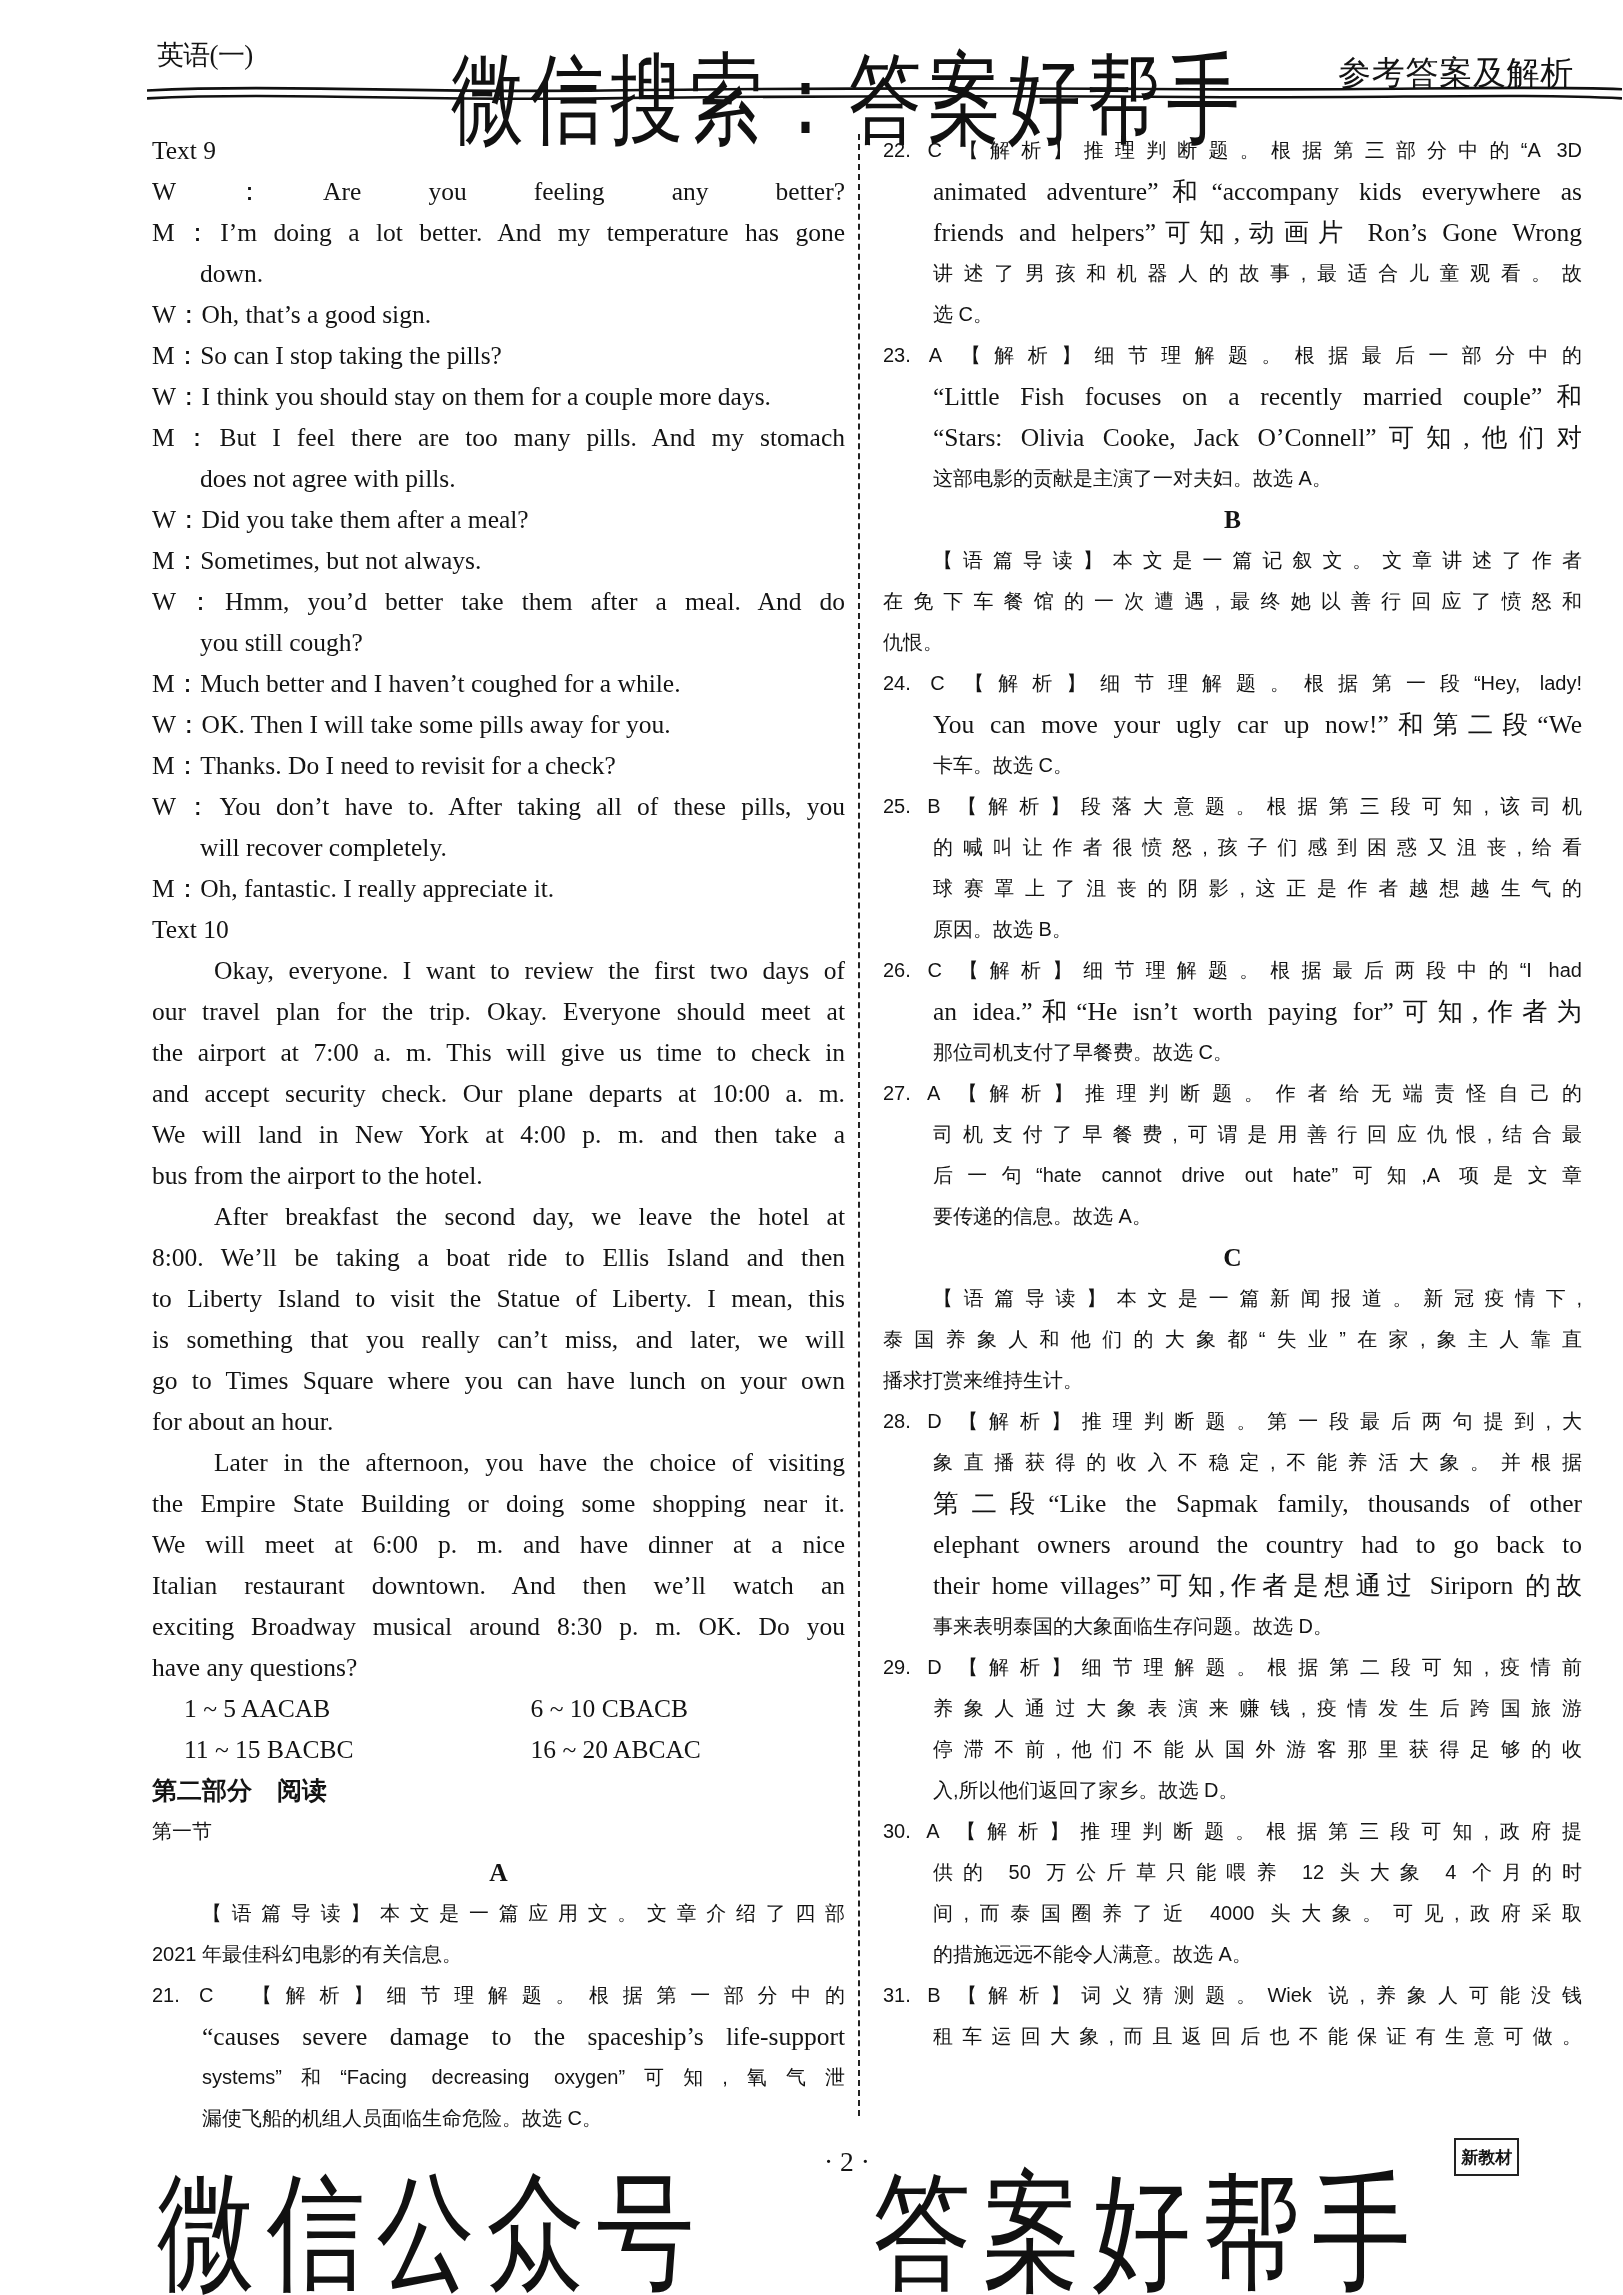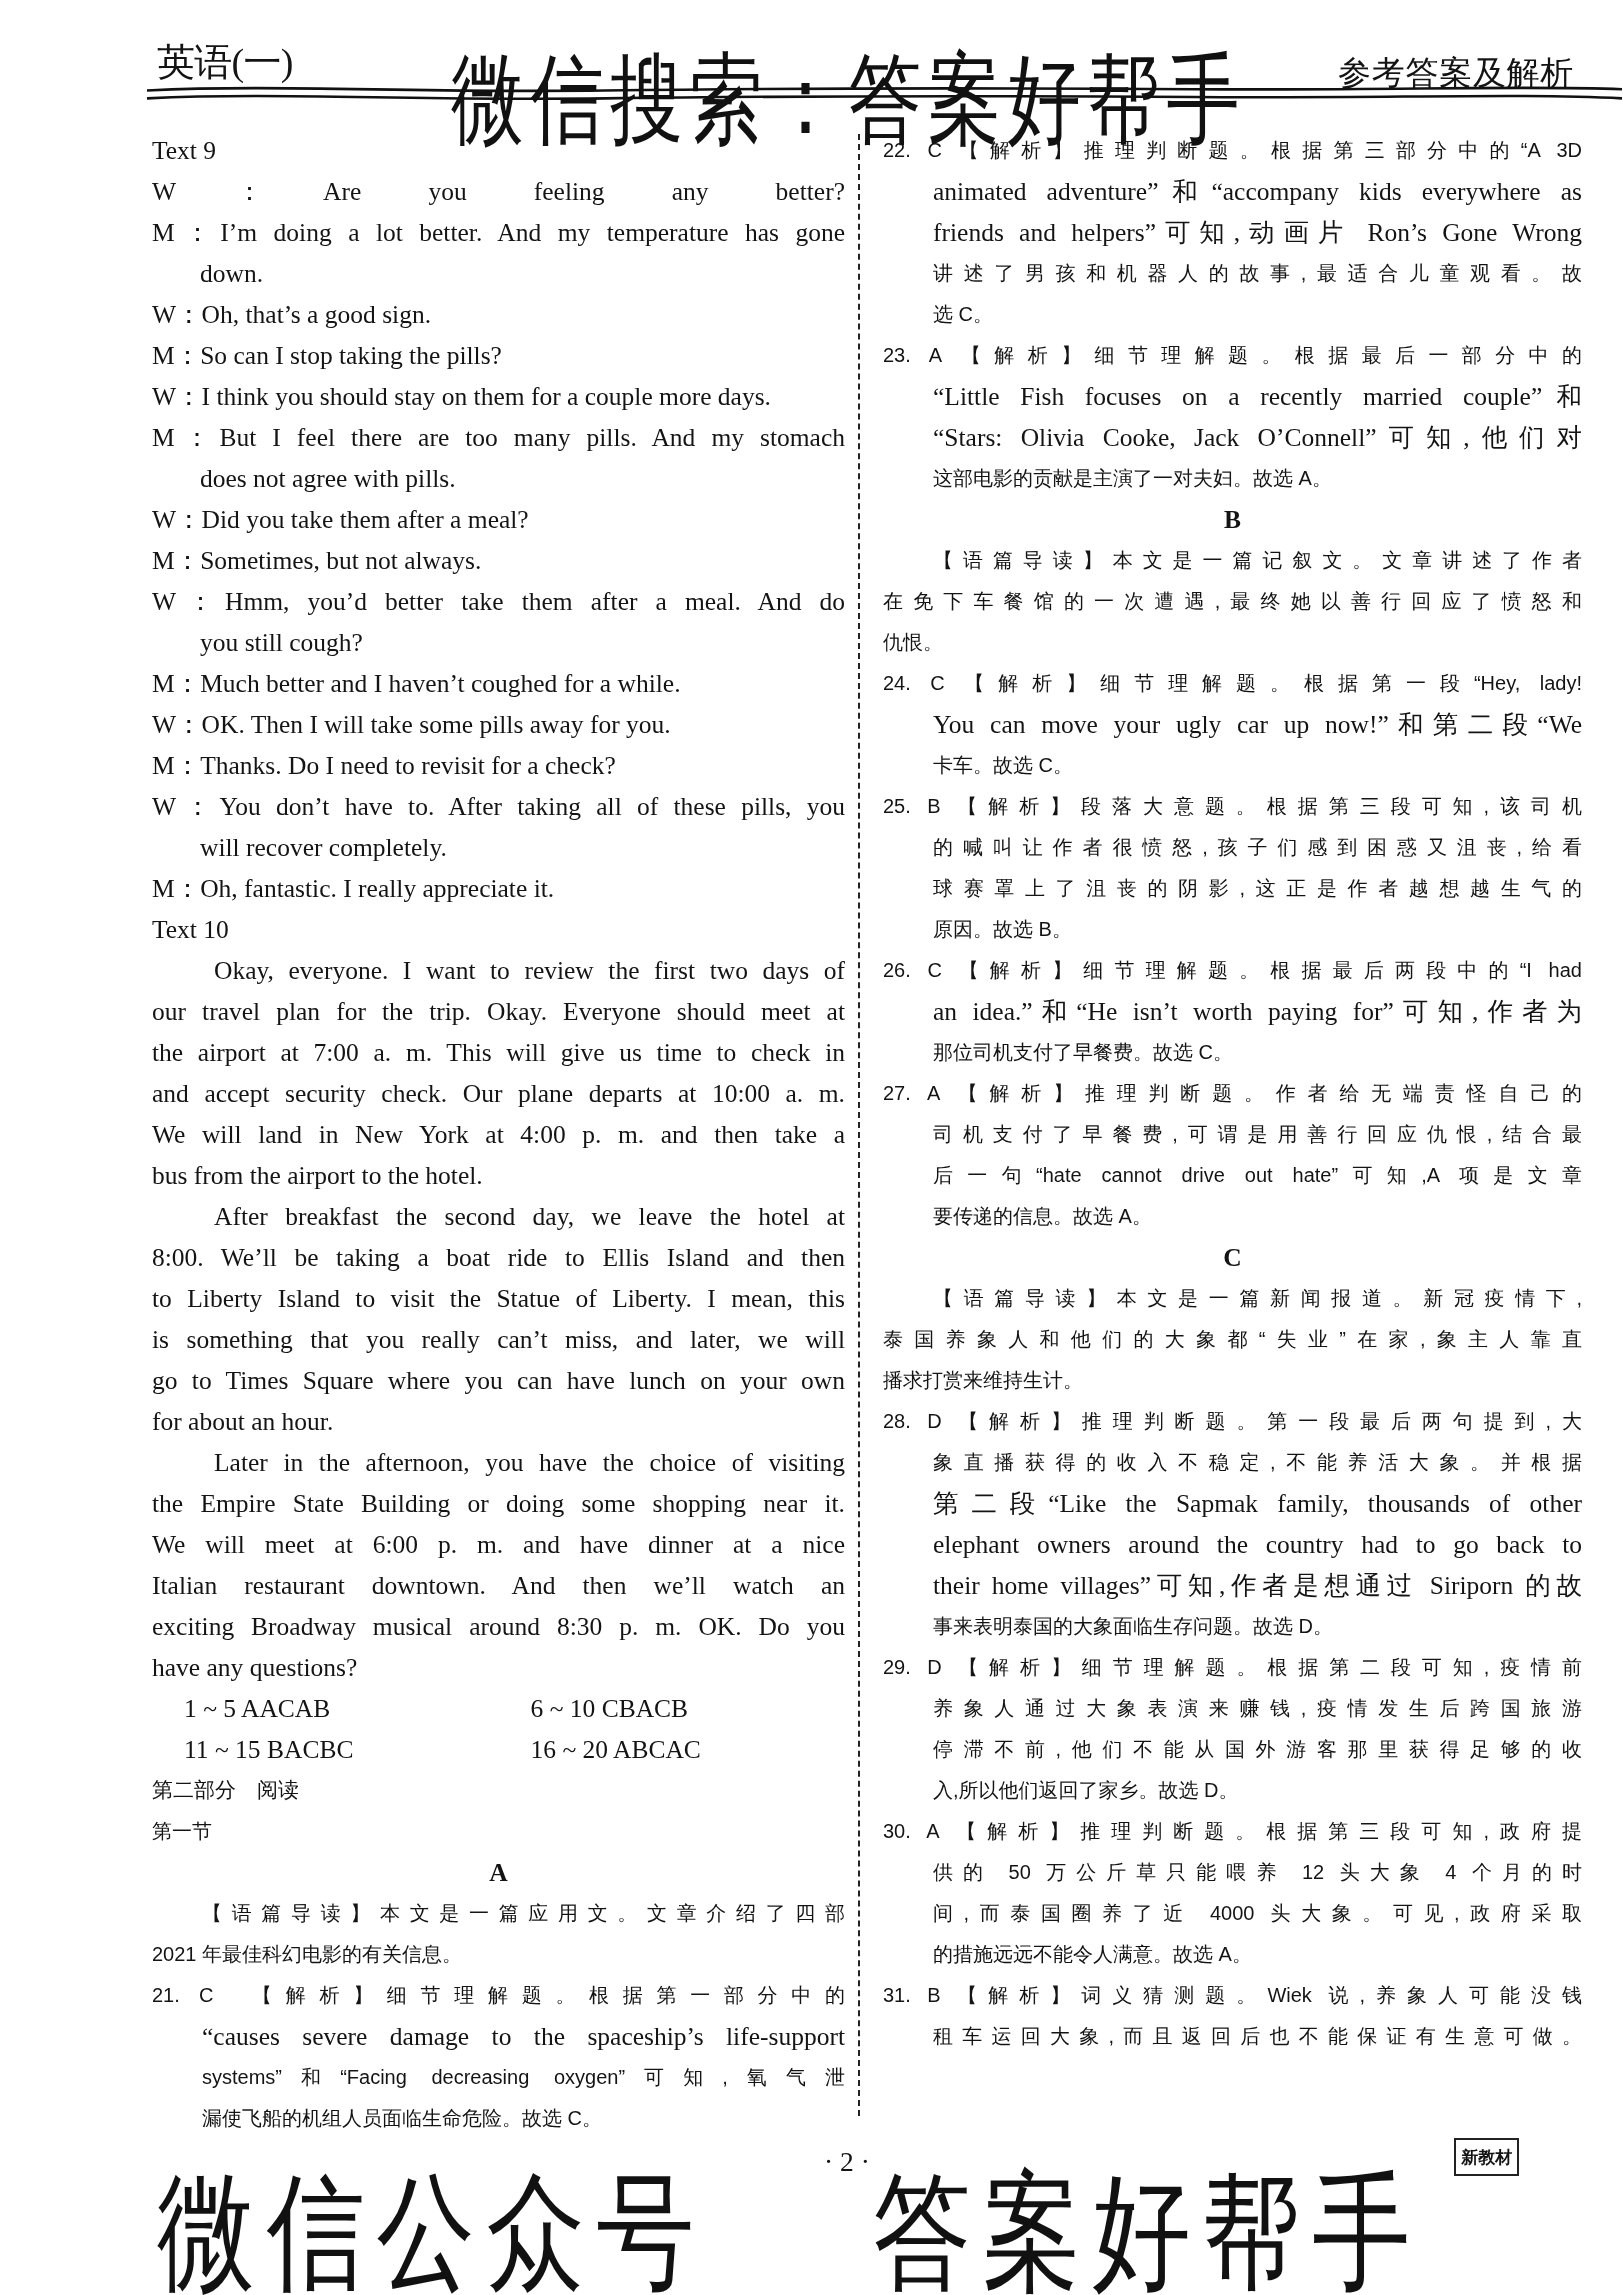--- a/index.html
+++ b/index.html
@@ -1,34 +1,34 @@
 <!DOCTYPE html>
 <html style="font-size:10.5px"><head>
 <meta charset="utf-8">
 <style>
   html, body { margin: 0; padding: 0; background: #ffffff; }
   body {
     width: 1623px; height: 2295px; position: relative; overflow: hidden;
     font-family: "Liberation Serif", "DejaVu Serif", serif; color: #141414;
   }
-  .hdr-left { position: absolute; left: 157px; top: 37px; font-size: 38px; letter-spacing: -0.7px; }
+  .hdr-left { position: absolute; left: 157px; top: 37px; font-size: 27px; letter-spacing: -0.7px; }
   .hdr-right { position: absolute; right: 49px; top: 37px; font-size: 33px; letter-spacing: 0.7px; margin-top: 14px; }
   .hdr-wm { position: absolute; left: 451px; top: 34px; font-size: 73px; font-family: "DejaVu Sans", sans-serif; font-weight: 300; letter-spacing: 6.5px; color: #111; transform: scaleY(1.35); transform-origin: top left; }
   .hdr-lines { position: absolute; left: 147px; top: 84px; width: 1475px; height: 19.6px; }
   .divider { position: absolute; left: 858px; top: 134px; height: 1982px; border-left: 2px dashed #222; }
   .col { position: absolute; top: 130px; font-size: 25.5px; line-height: 41px; }
   .col-left { left: 152px; width: 693px; }
   .col-right { left: 883px; width: 699px; }
   .ln { display: block; white-space: nowrap; text-align: justify; text-align-last: justify; }
   .ln.last { text-align-last: left; }
   .ind1 { padding-left: 48px; }
   .indP { padding-left: 62px; }
   .indQ { padding-left: 50px; }
   .center { text-align: center; text-align-last: center; font-weight: bold; }
-  .bold { font-weight: normal; font-family: "DejaVu Sans", sans-serif; font-size: 21px; }
+  .bold { font-weight: bold; font-family: "DejaVu Sans", sans-serif; font-size: 25px; }
   .cn { font-family: Liberation Sans, sans-serif; font-size: 20px; }
   .ans-row { display: flex; }
   .ans-row span { display: inline-block; width: 388px; margin-left: 32px; }
   .ftr-wm-left { position: absolute; left: 157px; top: 2149px; font-size: 98px; font-family: "DejaVu Sans", sans-serif; font-weight: 300; letter-spacing: 11.8px; color: #111; transform: scaleY(1.3); transform-origin: top left; }
   .ftr-wm-right { position: absolute; left: 873px; top: 2149px; font-size: 98px; font-family: "DejaVu Sans", sans-serif; font-weight: 300; letter-spacing: 11.8px; color: #111; transform: scaleY(1.3); transform-origin: top left; }
   .page-num { position: absolute; left: 824px; top: 2146px; font-size: 27.5px; }
   .badge { position: absolute; left: 1454px; top: 2138px; border: 2px solid #222; padding: 2.6px 5.2px; font-size: 17px; font-family: "DejaVu Sans", sans-serif; font-weight: bold; line-height: 29px; }
 </style>
 </head>
 <body>

